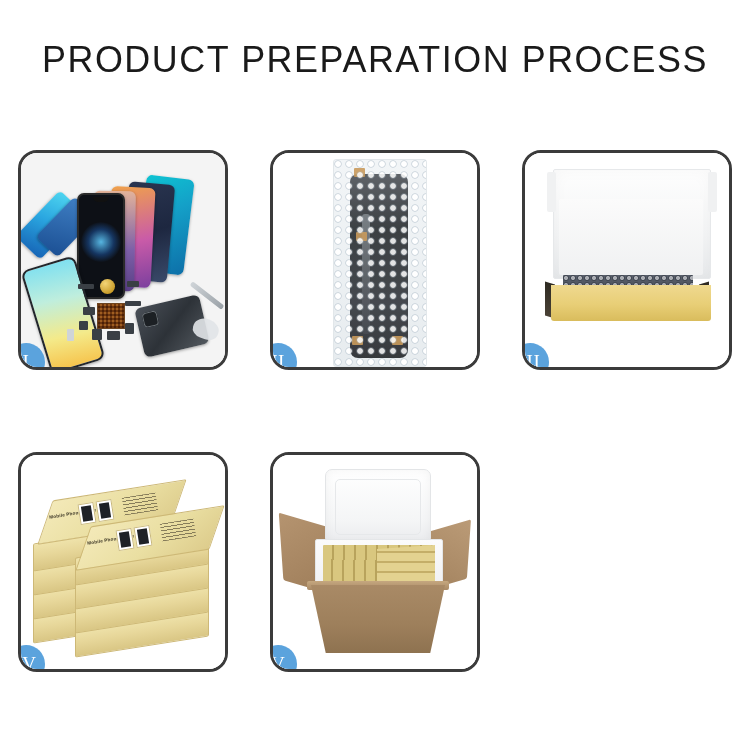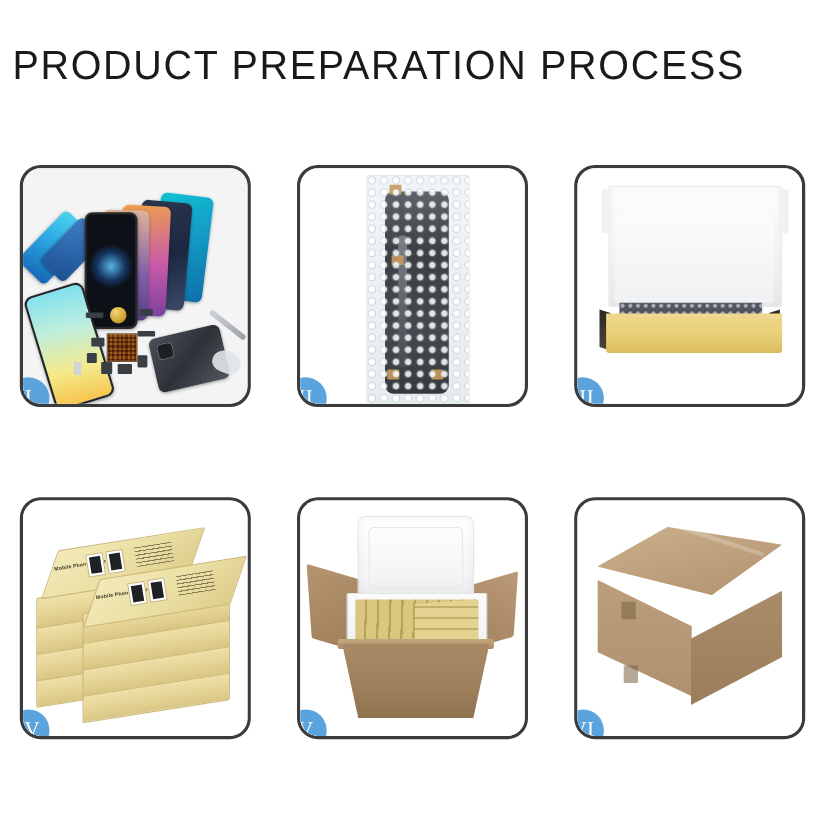--- a/index.html
+++ b/index.html
@@ -15,21 +15,21 @@
     font-family: "Liberation Sans", sans-serif;
     -webkit-font-smoothing: antialiased;
   }
 
   
   .header {
     position: absolute;
     left: 0;
     top: 0;
     width: 750px;
-    text-align: left;
+    text-align: center;
   }
   .page-title {
     margin: 0;
     padding-top: 41px;
     font-size: 37px;
     font-weight: 500;
     letter-spacing: 1.6px;
     color: #1a1a1a;
     line-height: 1;
     transform: scaleX(0.97);
@@ -528,25 +528,14 @@
       <div class="c-foamlid"></div>
       <div class="c-foam"></div>
       <div class="c-content"></div>
       <div class="c-content2"></div>
       <div class="c-lip"></div>
       <div class="c-body"></div>
       <div class="badge">V</div>
     </div>
   </div>
 
-  <div class="panel">
-    <div class="panel-photo p6">
-      <div class="v-top"></div>
-      <div class="v-front"></div>
-      <div class="v-side"></div>
-      <div class="v-seam"></div>
-      <div class="v-tape" style="left:40px;top:92px;"></div>
-      <div class="v-tape" style="left:42px;top:150px;"></div>
-      <div class="badge">VI</div>
-    </div>
-  </div>
 
 </div>
 
 </body></html>

